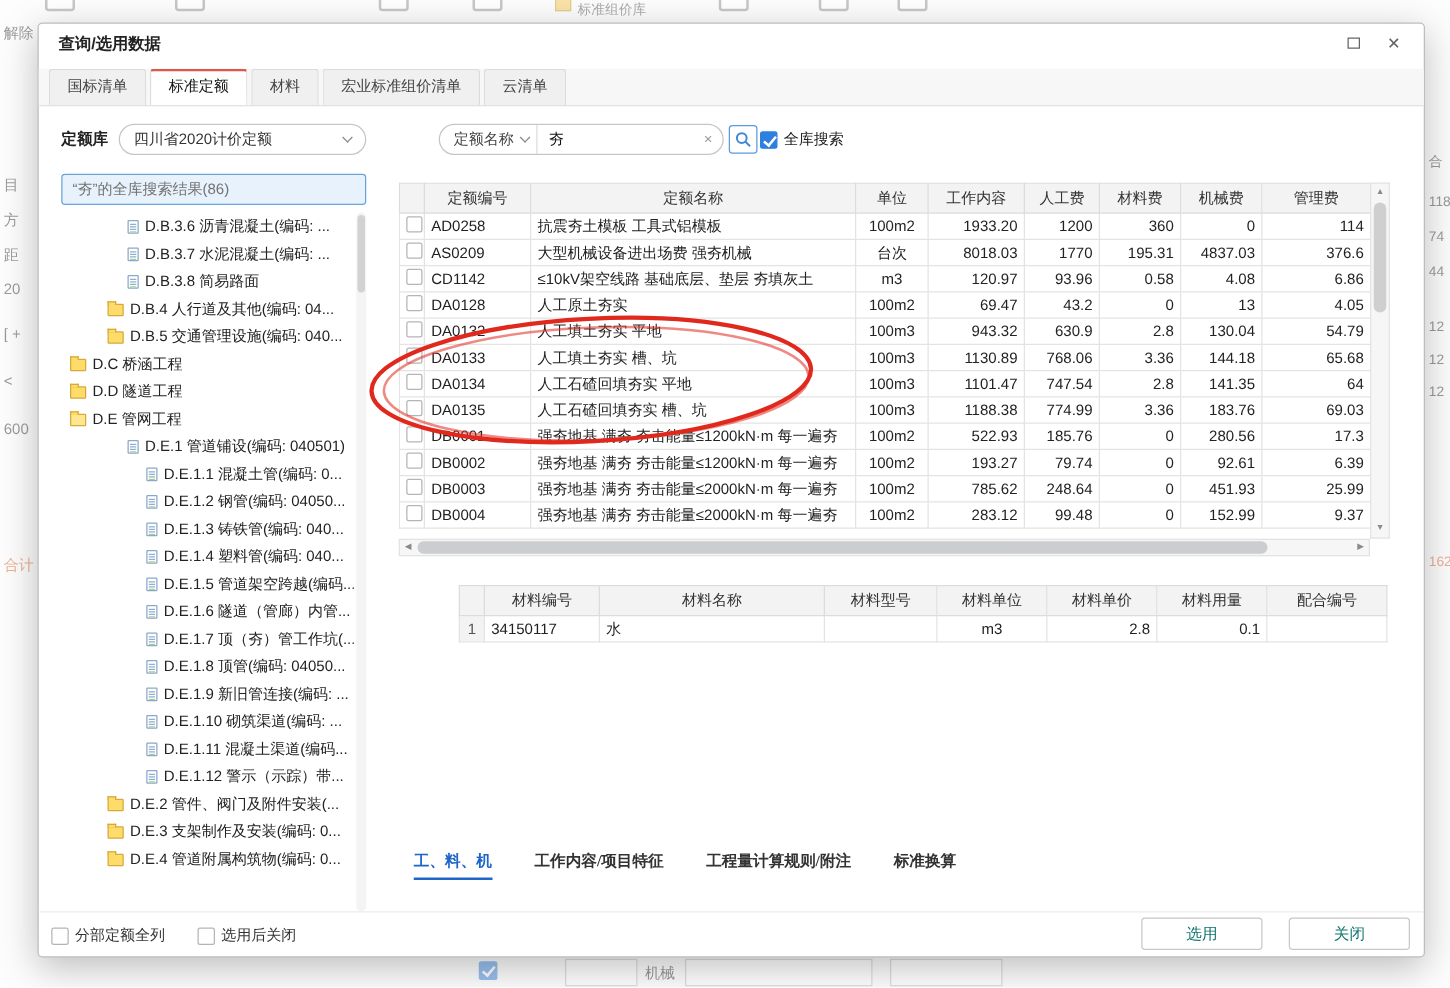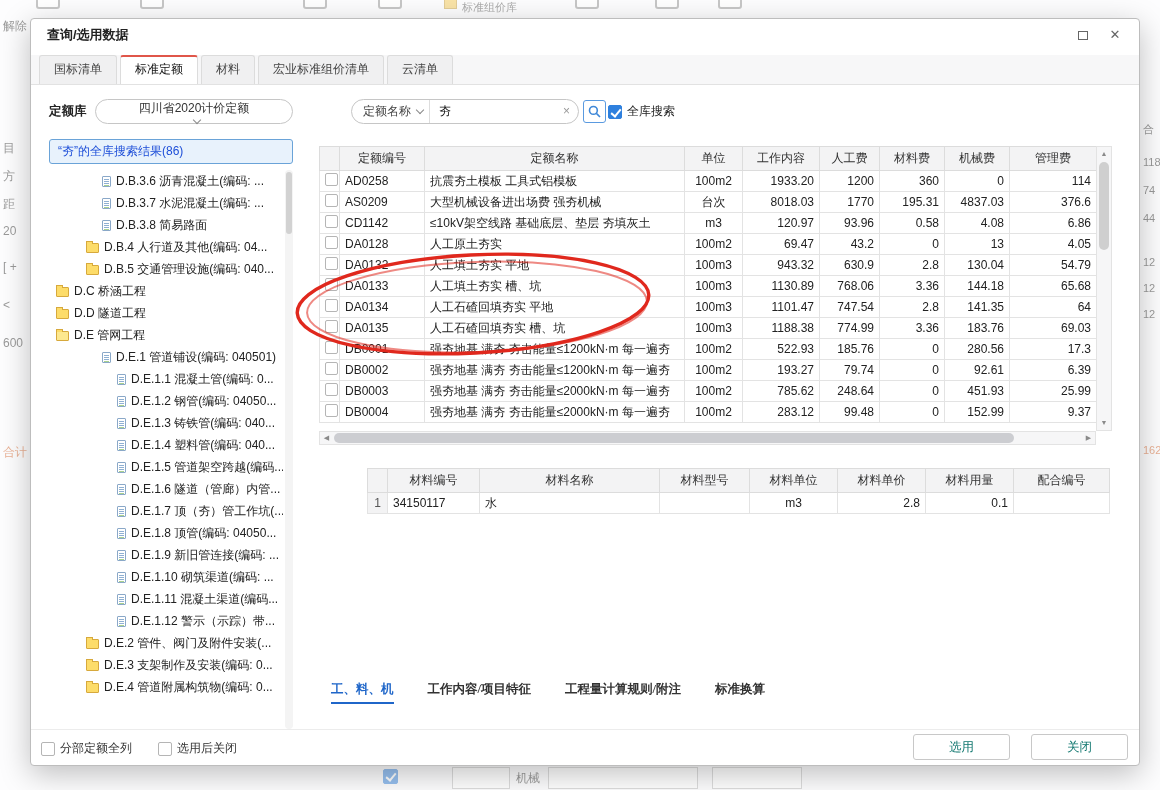--- a/index.html
+++ b/index.html
@@ -36,41 +36,41 @@
 
   .tabstrip{position:absolute;left:0;right:0;top:36px;height:30px;background:#f7f7f8;border-bottom:1px solid #e2e2e2;
             padding-left:8px;display:flex;align-items:flex-end;}
   .tab{height:29px;line-height:26px;padding:0 14px;font-size:12px;color:#444;background:#f0f0f1;
        border:1px solid #dcdcdc;border-bottom:none;margin-right:3px;border-radius:3px 3px 0 0;cursor:pointer;}
   .tab.active{background:#fff;color:#111;border-top:2px solid #e0564a;line-height:24px;}
 
   
   .lib-label{position:absolute;left:18px;top:84px;font-size:12.5px;font-weight:bold;color:#222;}
   .lib-select{position:absolute;left:64px;top:80px;width:198px;height:25px;border:1px solid #c6c6c6;border-radius:13px;
-              background:#fff;display:flex;align-items:center;padding:0 11px;cursor:pointer;flex-direction:column;}
+              background:#fff;display:flex;align-items:center;padding:0 11px;cursor:pointer;}
   .lib-select span{flex:1;font-size:12px;color:#333;white-space:nowrap;overflow:hidden;}
   .chev{width:6px;height:6px;border-right:1.5px solid #888;border-bottom:1.5px solid #888;
         transform:rotate(45deg);display:inline-block;margin-left:6px;margin-top:-3px;flex:0 0 auto;}
   .search-pill{position:absolute;left:320px;top:80px;width:228px;height:25px;border:1px solid #c6c6c6;border-radius:13px;
                background:#fff;display:flex;align-items:stretch;}
   .pill-field{width:78px;border-right:1px solid #ddd;display:flex;align-items:center;padding-left:11px;font-size:12px;color:#444;cursor:pointer;}
   .pill-input{flex:1;position:relative;display:flex;align-items:center;padding-left:9px;font-size:12px;color:#111;}
   .pill-clear{position:absolute;right:8px;top:0;line-height:23px;color:#999;font-size:12px;cursor:pointer;}
   .search-btn{position:absolute;left:552px;top:81px;width:23px;height:23px;border:1px solid #5a9ae0;border-radius:3px;
               background:#fff;padding:0;display:flex;align-items:center;justify-content:center;cursor:pointer;}
   .full-chk{position:absolute;left:577px;top:84px;display:flex;align-items:center;gap:5px;cursor:pointer;}
   .full-chk .lbl{font-size:12px;color:#222;}
   .chk{width:14px;height:14px;border:1px solid #b5b5b5;background:#fff;border-radius:2px;display:inline-block;position:relative;flex:0 0 auto;}
   .chk.checked{background:#2e80de;border-color:#2e80de;}
   .chk.checked::after{content:"";position:absolute;left:4px;top:1px;width:4px;height:8px;border:solid #fff;border-width:0 2px 2px 0;transform:rotate(40deg);}
   .chk.sm{width:13px;height:13px;}
 
   
   .tree-panel{position:absolute;left:18px;top:120px;width:244px;height:592px;}
-  .tree-result{height:25px;line-height:23px;border:1px solid #6aa3d8;background:#e8f2fc;color:#1d4ed8;
+  .tree-result{height:25px;line-height:23px;border:1px solid #6aa3d8;background:#e8f2fc;color:#737373;
                font-size:12px;padding:0 8px;border-radius:3px;white-space:nowrap;overflow:hidden;cursor:pointer;}
   .tree-list{position:absolute;top:31px;left:0;right:10px;bottom:0;overflow:hidden;}
   .tree-item{height:22px;display:flex;align-items:center;gap:5px;font-size:12px;color:#222;white-space:nowrap;overflow:hidden;cursor:pointer;}
   .tree-item.lvl1{padding-left:7px;}
   .tree-item.lvl2{padding-left:37px;}
   .tree-item.lvl3{padding-left:53px;}
   .tree-item.lvl4{padding-left:68px;}
   .ic-folder{flex:0 0 13px;width:13px;height:10px;background:#fddc69;border:1px solid #d7a93c;border-radius:1px;position:relative;margin-top:1px;}
   .ic-folder::before{content:"";position:absolute;top:-3px;left:-1px;width:5px;height:2px;background:#fddc69;border:1px solid #d7a93c;border-bottom:none;}
   .ic-folder.open{background:#fde88f;}

